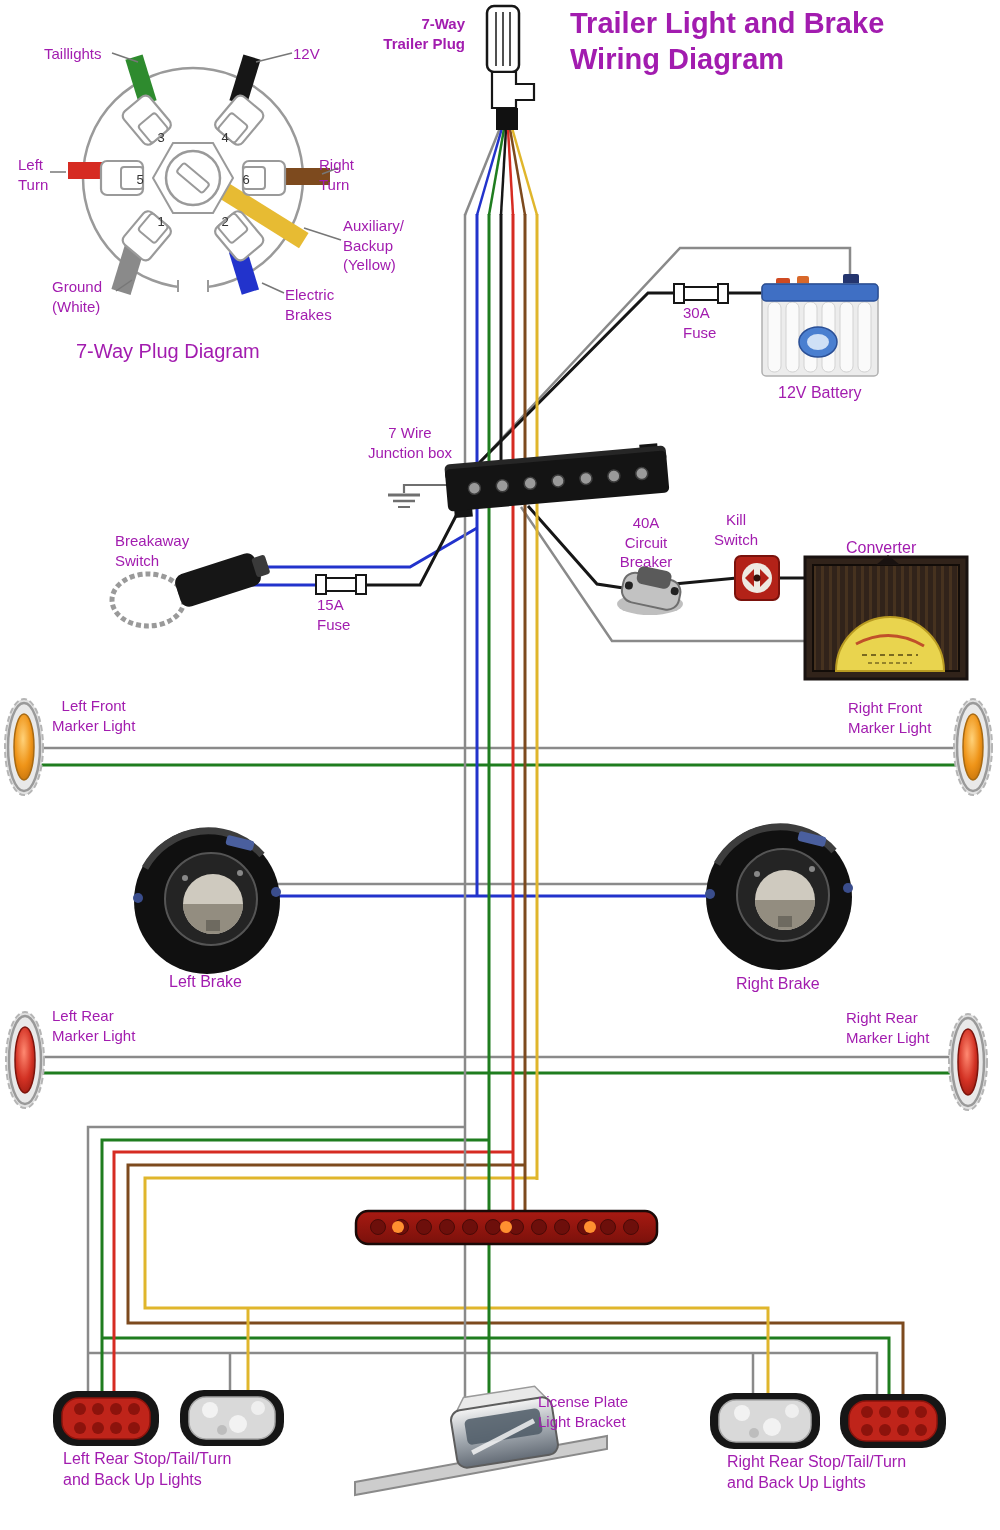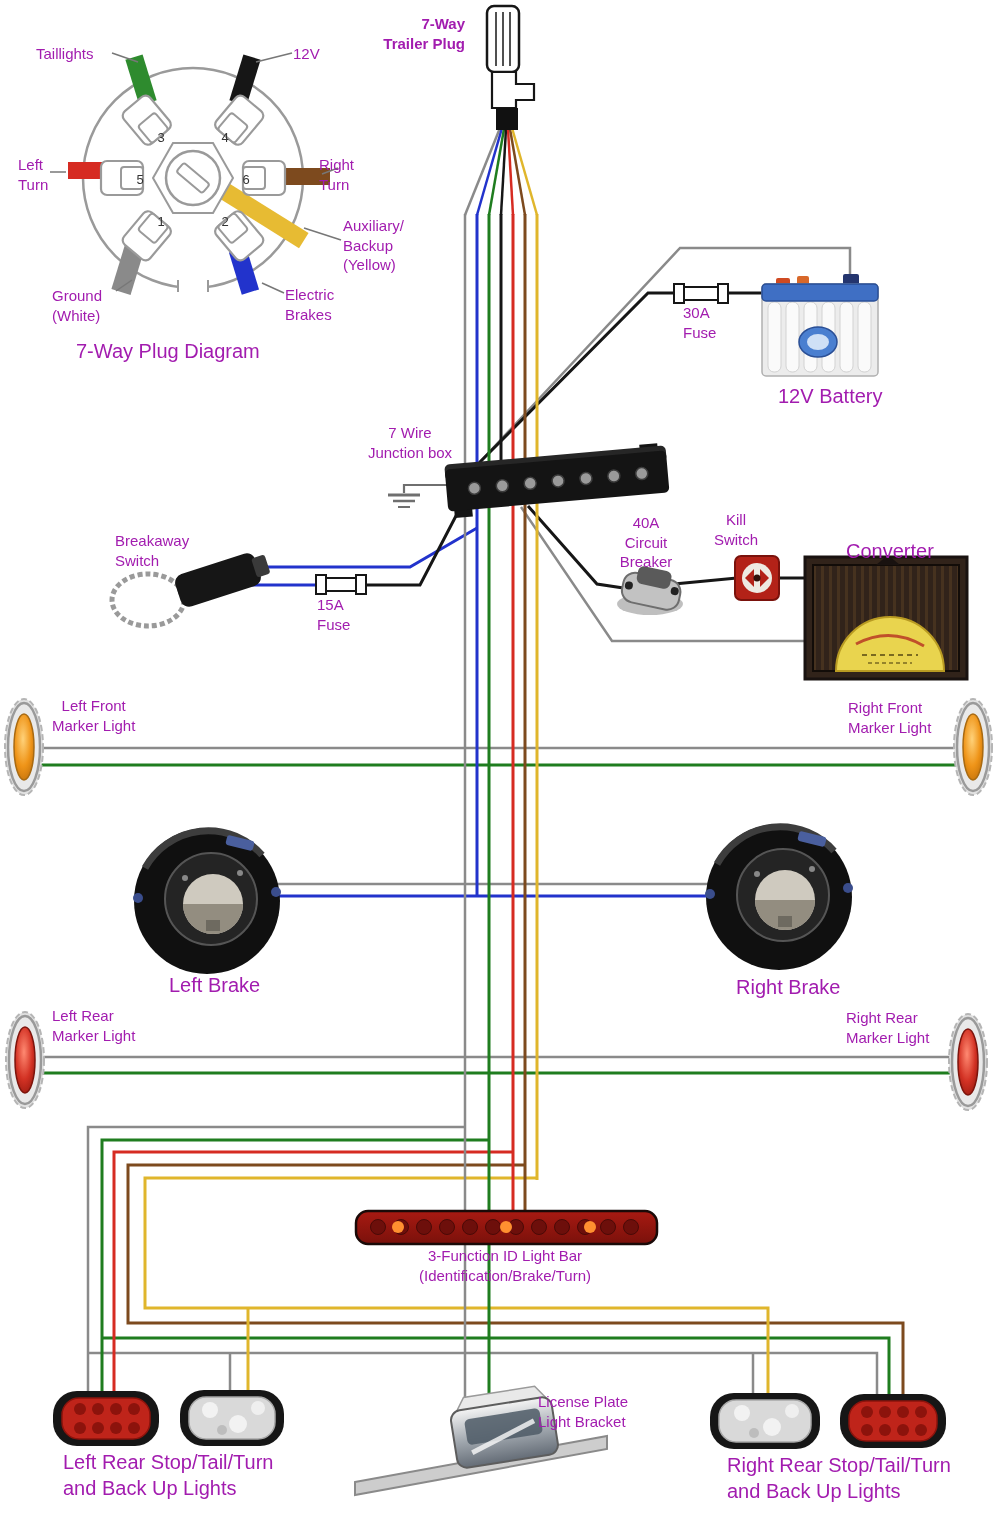--- a/index.html
+++ b/index.html
@@ -6,21 +6,21 @@
   .stage{position:relative;width:1000px;height:1530px;background:#ffffff;overflow:hidden;
          font-family:"Liberation Sans",sans-serif;}
   .stage svg{position:absolute;left:0;top:0;}
   .lbl{position:absolute;white-space:pre-line;font:15px/1.3 "Liberation Sans",sans-serif;
        color:#a21caf;}
   .lbl.b{font-weight:bold;}
   .lbl.c{text-align:center;}
   .lbl.r{text-align:right;}
   .title{font:bold 29px/1.24 "Liberation Sans",sans-serif;}
   .caption{font:20px/1.2 "Liberation Sans",sans-serif;}
-  .med{font-size:20px;}
+  .med{font-size:16px;}
 </style>
 </head>
 <body>
 
 <div class="stage">
 
 <svg width="1000" height="1530" viewBox="0 0 1000 1530">
   <defs>
     <radialGradient id="amber" cx="45%" cy="38%" r="75%">
       <stop offset="0%" stop-color="#ffd27a"></stop>
@@ -379,30 +379,32 @@
     <polygon points="355,1482 607,1436 607,1449 355,1495" fill="#cdcdcd" stroke="#8a8a8a" stroke-width="2"></polygon>
     <g transform="translate(448,1402) rotate(-9)">
       <polygon points="6,12 98,12 88,-2 16,-2" fill="#e9e9e9" stroke="#9a9a9a" stroke-width="1.5"></polygon>
       <rect x="0" y="10" width="102" height="58" rx="10" fill="url(#chrome)" stroke="#5d5d5d" stroke-width="2"></rect>
       <rect x="13" y="20" width="76" height="26" rx="5" fill="#4e5a66" opacity="0.85"></rect>
       <line x1="16" y1="54" x2="82" y2="32" stroke="#fafafa" stroke-width="5" opacity="0.8"></line>
     </g>
   </g>
 </svg>
 
+<div class="lbl title" style="left:570px;top:6px;width:420px;">Trailer Light and Brake
+Wiring Diagram</div>
 <div class="lbl b r" style="left:383px;top:14px;width:82px;">7-Way
 Trailer Plug</div>
 
-<div class="lbl" style="left:36px;top:44px;">Taillights</div>
+<div class="lbl" style="left:44px;top:44px;">Taillights</div>
 <div class="lbl" style="left:293px;top:44px;">12V</div>
 <div class="lbl" style="left:18px;top:155px;">Left
 Turn</div>
 <div class="lbl" style="left:319px;top:155px;">Right
 Turn</div>
-<div class="lbl" style="left:52px;top:286px;">Ground
+<div class="lbl" style="left:52px;top:277px;">Ground
 (White)</div>
 <div class="lbl" style="left:285px;top:285px;">Electric
 Brakes</div>
 <div class="lbl" style="left:343px;top:216px;">Auxiliary/
 Backup
 (Yellow)</div>
 <div class="lbl caption" style="left:76px;top:339px;">7-Way Plug Diagram</div>
 
 <div class="lbl" style="left:683px;top:303px;">30A
 Fuse</div>
@@ -424,22 +426,20 @@
 Marker Light</div>
 <div class="lbl" style="left:848px;top:698px;">Right Front
 Marker Light</div>
 <div class="lbl med" style="left:169px;top:972px;">Left Brake</div>
 <div class="lbl med" style="left:736px;top:974px;">Right Brake</div>
 <div class="lbl" style="left:52px;top:1006px;">Left Rear
 Marker Light</div>
 <div class="lbl" style="left:846px;top:1008px;">Right Rear
 Marker Light</div>
 
-<div class="lbl c" style="left:355px;top:1246px;width:300px;">3-Function ID Light Bar
-(Identification/Brake/Turn)</div>
 <div class="lbl" style="left:538px;top:1392px;">License Plate
 Light Bracket</div>
 <div class="lbl med" style="left:63px;top:1449px;">Left Rear Stop/Tail/Turn
 and Back Up Lights</div>
 <div class="lbl med" style="left:727px;top:1452px;">Right Rear Stop/Tail/Turn
 and Back Up Lights</div>
 
 </div>
 
 </body></html>

